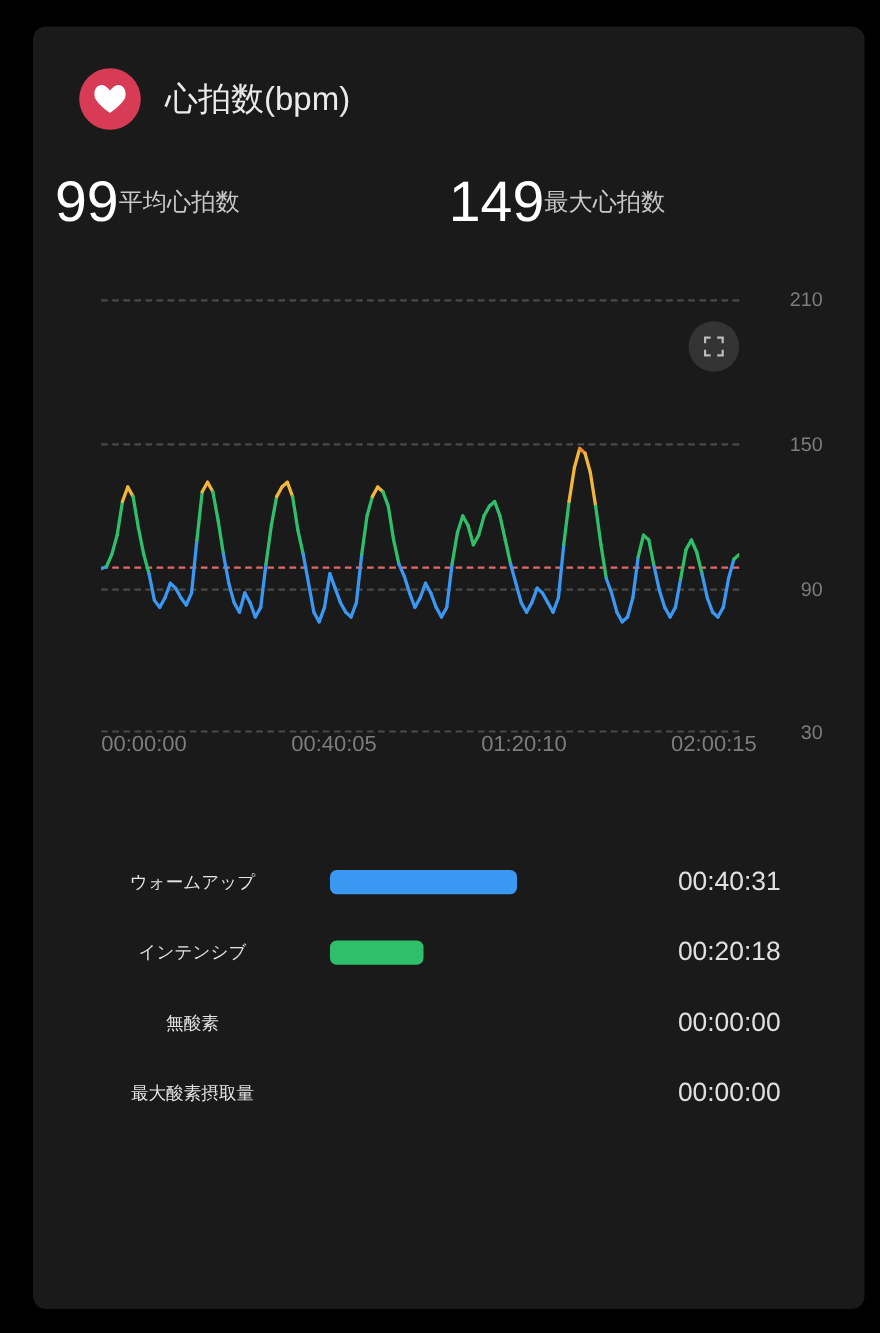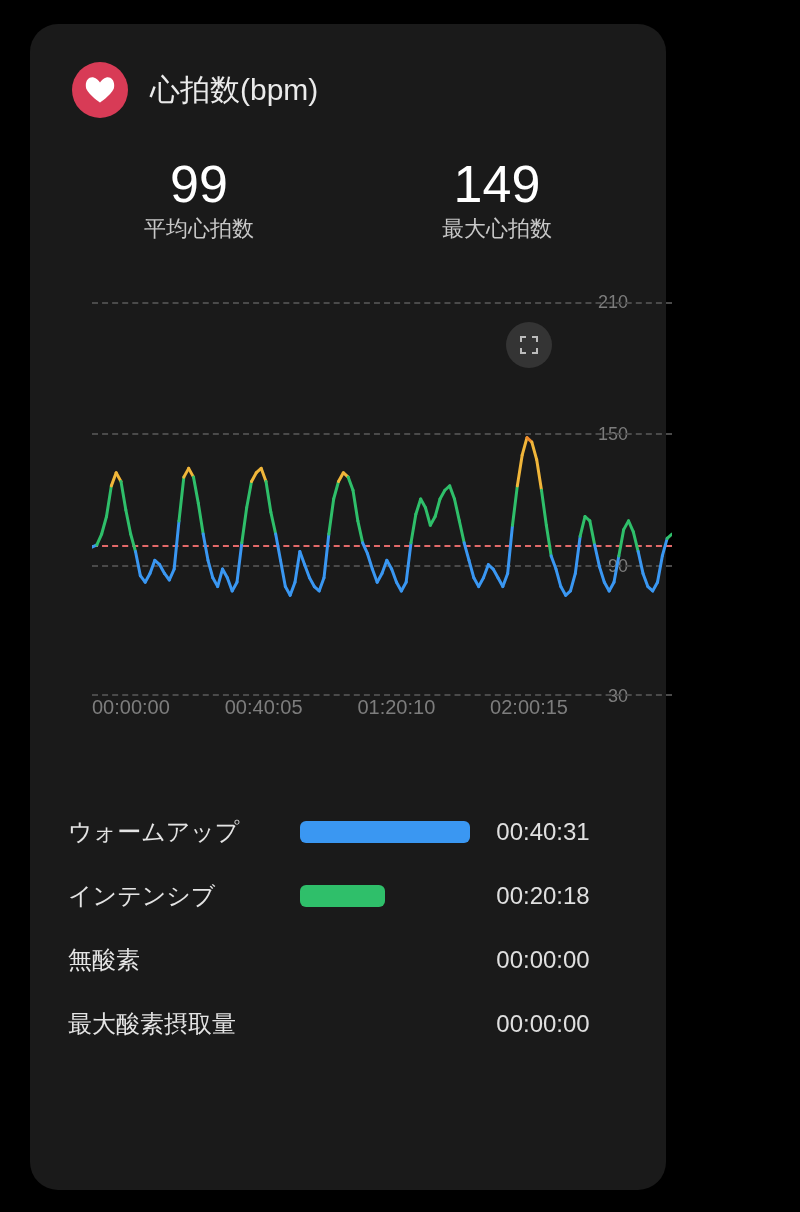--- a/index.html
+++ b/index.html
@@ -7,23 +7,23 @@
     background: #000;
     font-family: -apple-system, "Helvetica Neue", Arial, sans-serif;
     width: 800px;
     height: 1212px;
     overflow: hidden;
     color: #eaeaea;
   }
   .card {
     position: absolute;
     left: 30px; top: 24px;
-    width: 636px; height: 1166px;
+    width: 756px; height: 1166px;
     background: #1a1a1a;
-    border-radius: 28px;
+    border-radius: 12px;
   }
   .header {
     display: flex;
     align-items: center;
     gap: 22px;
     padding: 38px 0 0 42px;
   }
   .hr-icon-badge {
     width: 56px; height: 56px;
     border-radius: 50%;
@@ -34,21 +34,21 @@
     font-size: 30px;
     color: #eaeaea;
     font-weight: 500;
   }
   .stats {
     display: flex;
     padding: 36px 20px 0;
   }
   .stat {
     flex: 1;
-    display: flex; flex-direction: column; align-items: center;
+    display: flex; flex-direction: row; align-items: center;
   }
   .stat-value {
     font-size: 52px;
     font-weight: 500;
     color: #fff;
   }
   .stat-label {
     margin-top: 0;
     font-size: 22px;
     color: #c8c8c8;
@@ -80,23 +80,23 @@
   svg.line { position:absolute; left:0; top:0; width:580px; height:394px; }
   .zones {
     margin: 78px 38px 0 38px;
   }
   .zone-row {
     display:flex; align-items:center;
     height: 64px;
   }
   .zone-label {
     width: 232px;
-    text-align: left;
+    text-align: center;
     padding-right: 18px;
-    font-size: 24px;
+    font-size: 16px;
     color: #e4e4e4;
   }
   .zone-bar-cell {
     flex: 1;
     position: relative;
     height: 22px;
   }
   .zone-bar {
     position:absolute; left:0; top:0; height:22px;
     border-radius: 6px;

